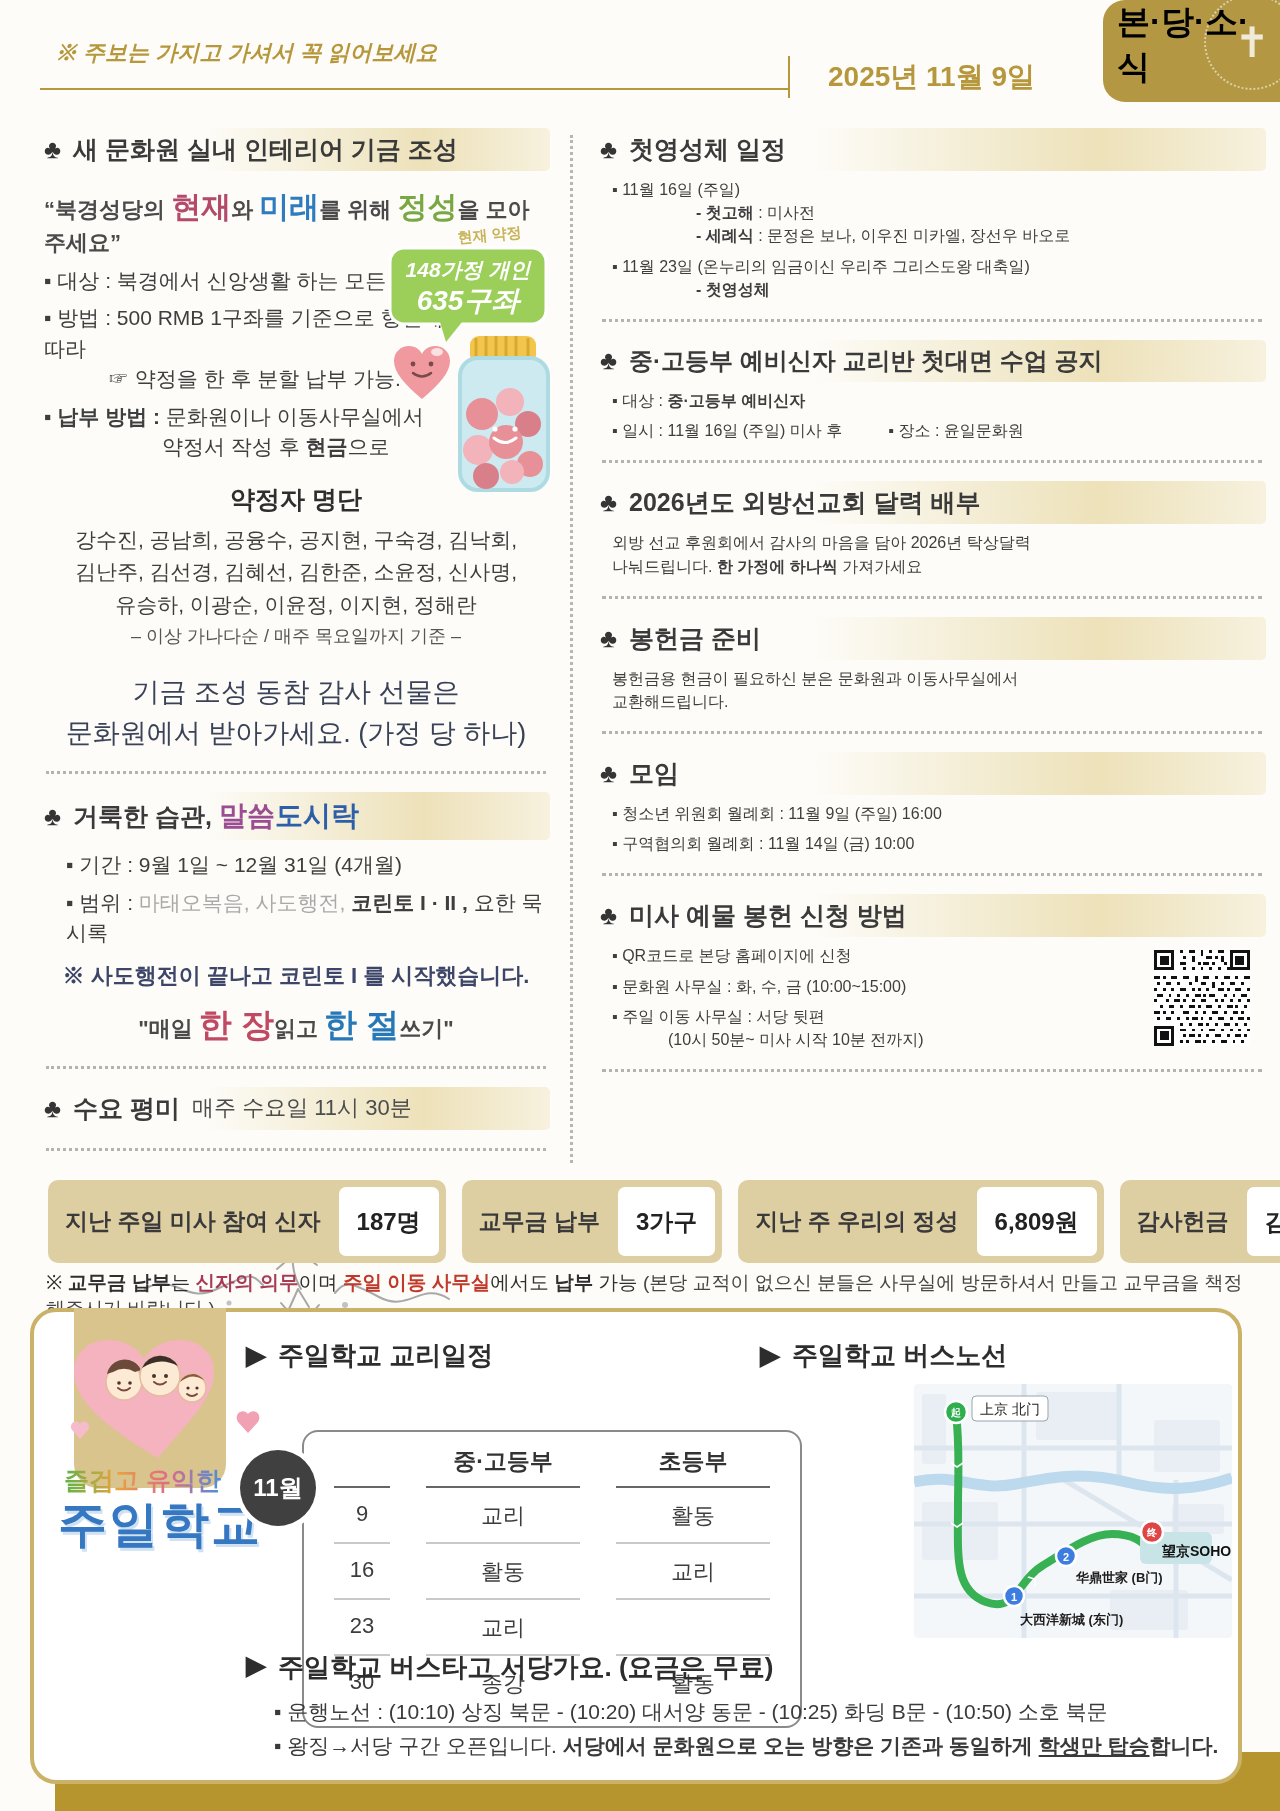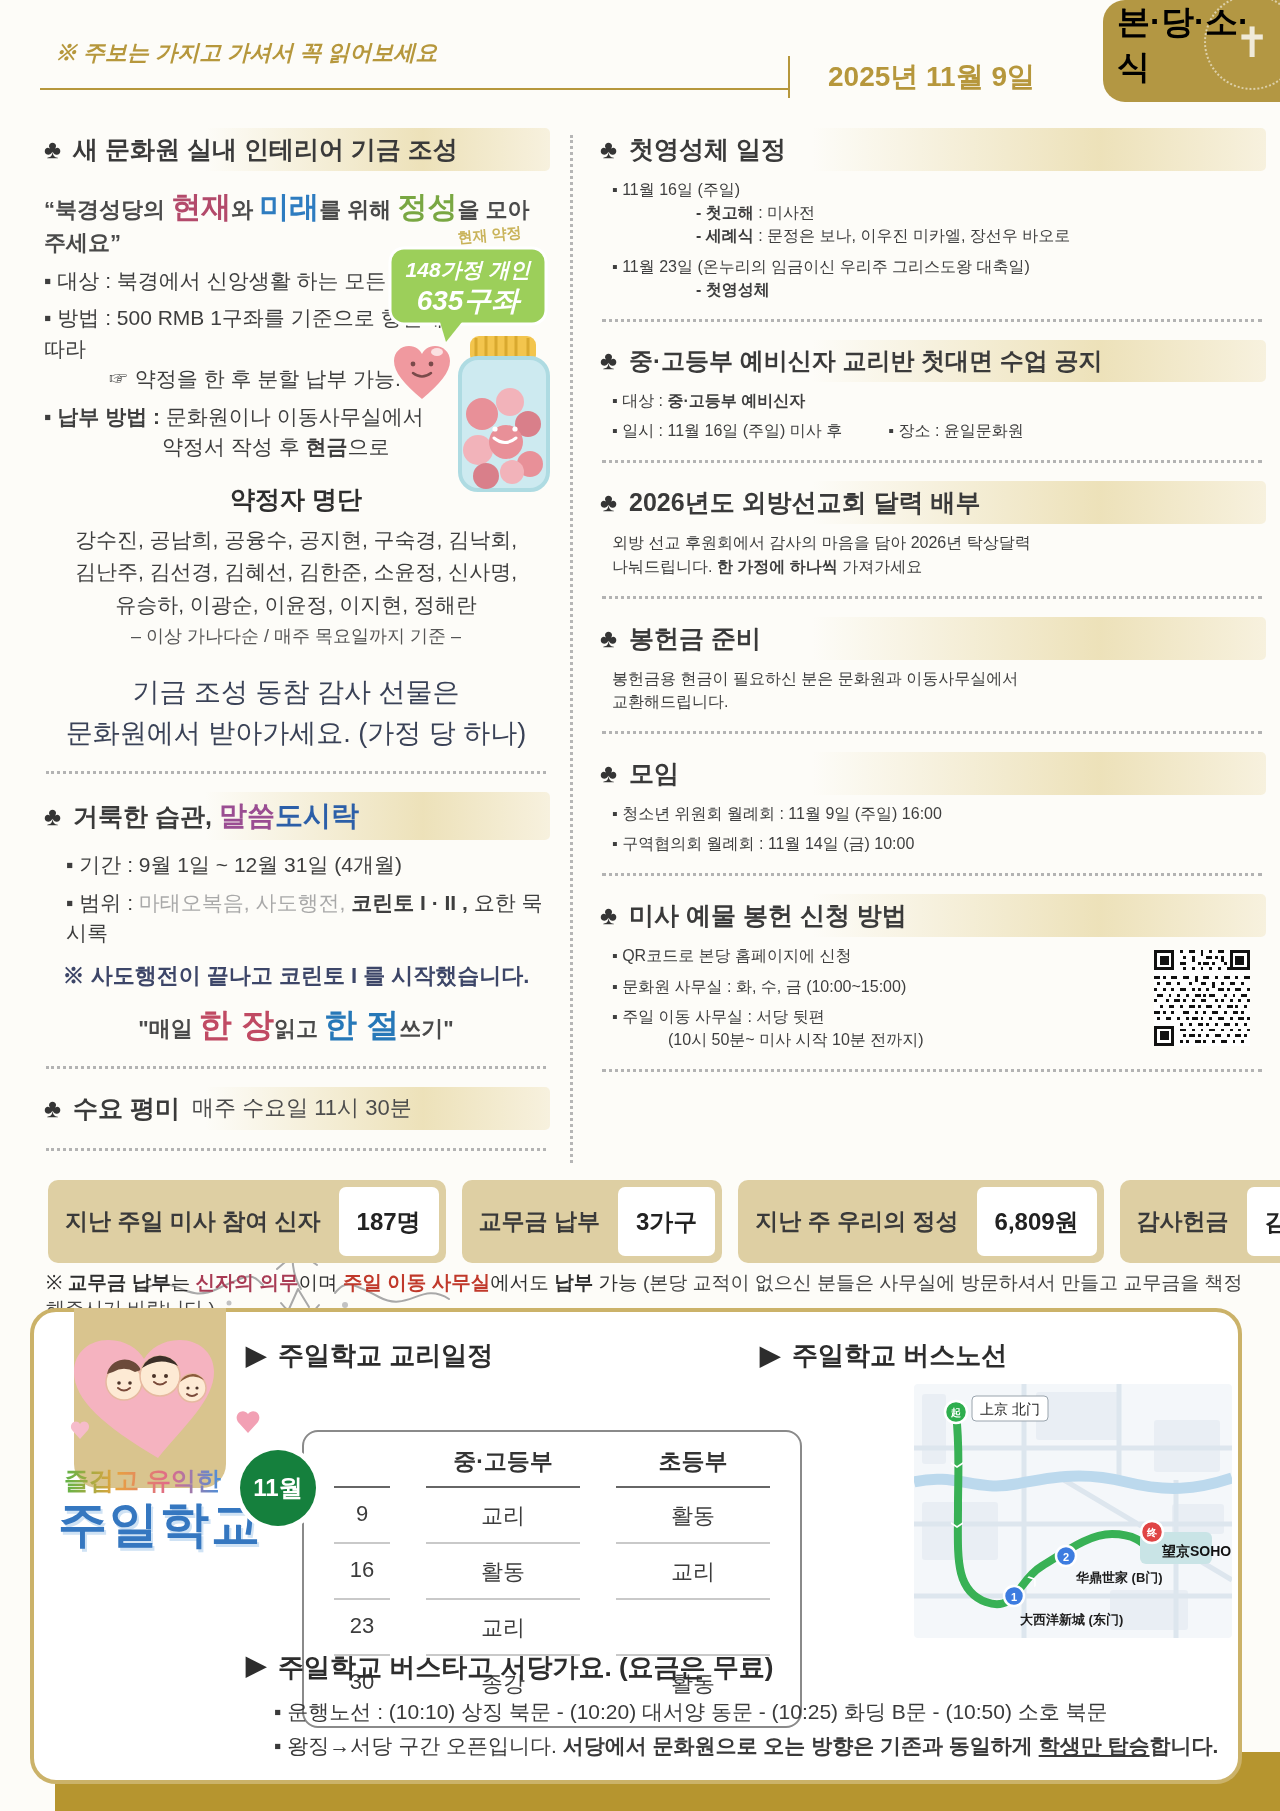--- a/index.html
+++ b/index.html
@@ -83,21 +83,21 @@
              background:linear-gradient(90deg,#5fb347,#e8a33d,#e06a8a,#4a90d9);
              -webkit-background-clip:text; background-clip:text; color:transparent; }
   .school-logo { position:absolute; left:24px; top:180px; font-size:49px; font-weight:bold; color:#3577c0; text-shadow:2px 3px 0 #cfe2f4; letter-spacing:2px; }
   .bhead { position:absolute; font-size:26px; font-weight:bold; color:#2d2d2d; display:flex; gap:12px; align-items:center; }
   .sched-h { left:212px; top:26px; }
   .bus-h { left:726px; top:26px; }
   .sched-table { position:absolute; left:268px; top:78px; width:500px; border:2px solid #8a8a8a; border-radius:16px; padding:14px 30px 16px; display:grid; grid-template-columns:56px 1fr 1fr; column-gap:36px; text-align:center;margin-top:40px; }
   .th { font-size:23px; font-weight:bold; color:#333; padding-bottom:9px; border-bottom:2px solid #666; }
   .td { font-size:22px; color:#3c3c3c; padding:13px 0 11px; border-bottom:2px solid #c9c9c9; }
   .td.last { border-bottom:none; }
-  .month-badge { position:absolute; left:206px; top:138px; width:76px; height:76px; border-radius:50%; background:#15803d; color:#fff; display:flex; align-items:center; justify-content:center; font-size:24px; font-weight:bold; box-shadow:0 0 0 5px #fff; }
+  .month-badge { position:absolute; left:206px; top:138px; width:76px; height:76px; border-radius:50%; background:#404040; color:#fff; display:flex; align-items:center; justify-content:center; font-size:24px; font-weight:bold; box-shadow:0 0 0 5px #fff; }
   .map { position:absolute; left:880px; top:72px; width:318px; height:254px; border-radius:4px; }
   .ride-h { position:absolute; left:212px; top:338px; font-size:26px; font-weight:bold; color:#2d2d2d; display:flex; gap:12px; }
   .ride-b1 { position:absolute; left:240px; top:386px; font-size:21px; color:#3a3a3a; }
   .ride-b2 { position:absolute; left:240px; top:420px; font-size:21px; color:#3a3a3a; }
   .uline { text-decoration:underline; font-weight:bold; }
 </style>
 </head>
 <body>
 
 <div class="page">

